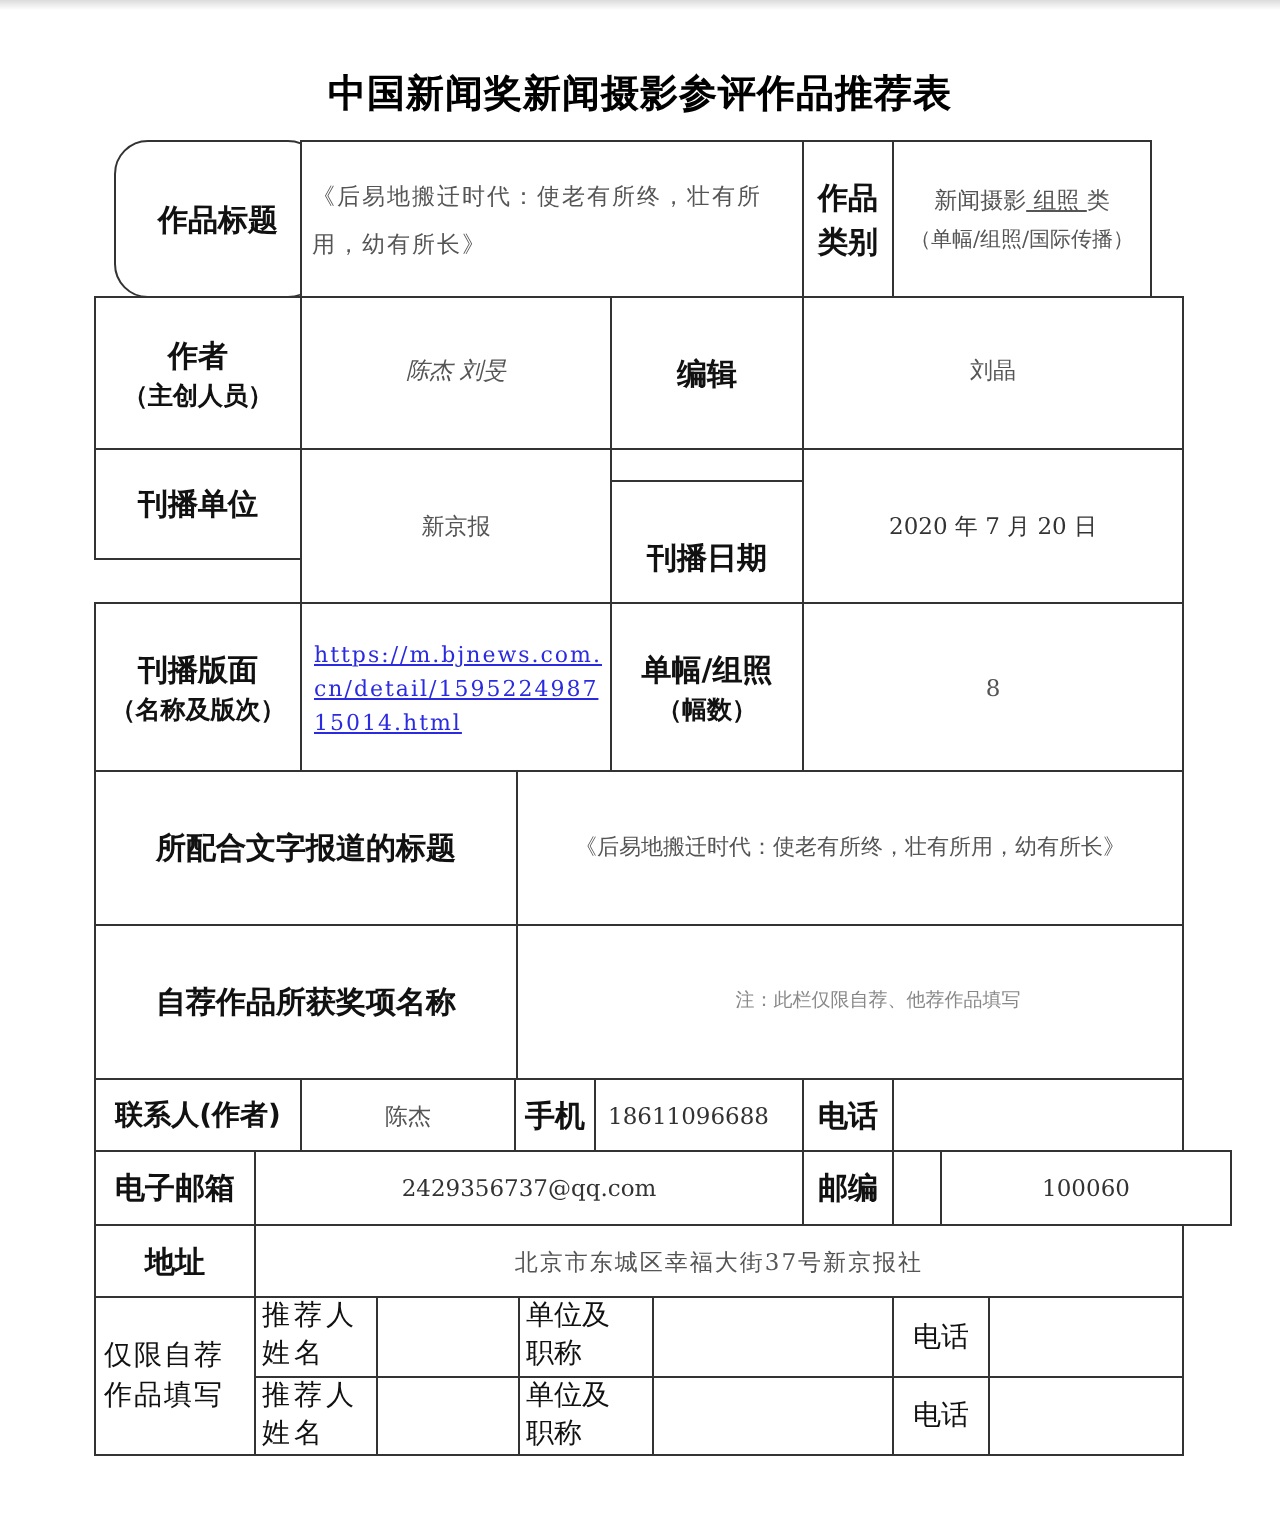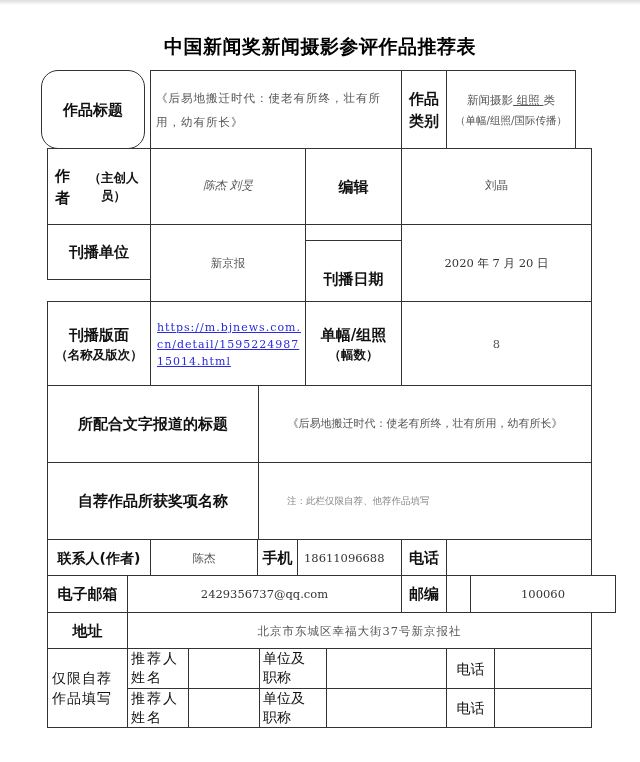--- a/index.html
+++ b/index.html
@@ -37,35 +37,35 @@
   .left { justify-content: flex-start; text-align: left; padding-left: 5px; }
   .link { color: #2a2ae0; text-decoration: underline; word-break: break-all; }
   .underline { text-decoration: underline; }
 </style>
 </head>
 <body>
 
 <div class="topshade"></div>
 <div class="doc-title">中国新闻奖新闻摄影参评作品推荐表</div>
 
-<div class="cell lbl" style="left:41px;top:70px;width:104px;height:79px;border-radius:17px;">
+<div class="cell lbl" style="left:57px;top:70px;width:104px;height:79px;border-radius:17px;">
     <span>作品标题</span>
   </div>
 <div class="cell val left" style="left:150px;top:70px;width:252px;height:79px;padding-right:6px;">
     <span style="letter-spacing:1px;line-height:24px;">《后易地搬迁时代：使老有所终，壮有所用，幼有所长》</span>
   </div>
 <div class="cell lbl" style="left:401px;top:70px;width:46px;height:79px;font-size:15px;padding:0 6px;">
     <span>作品类别</span>
   </div>
 <div class="cell val" style="left:446px;top:70px;width:130px;height:79px;flex-direction:column;">
   <div><span>新闻摄影</span><span class="underline"> 组照 </span><span>类</span></div>
   <div style="font-size:10.5px;">（单幅/组照/国际传播）</div>
 </div>
 
-<div class="cell lbl" style="left:47px;top:148px;width:104px;height:77px;flex-direction:row;">
+<div class="cell lbl" style="left:47px;top:148px;width:104px;height:77px;flex-direction:column;">
     <span>作者</span>
     <span class="sub">（主创人员）</span>
   </div>
 <div class="cell val" style="left:150px;top:148px;width:156px;height:77px;align-items:flex-start;padding-top:26px;font-style:italic;">
     <span>陈杰 刘旻</span>
   </div>
 <div class="cell lbl" style="left:305px;top:148px;width:97px;height:77px;">
     <span>编辑</span>
   </div>
 <div class="cell val" style="left:401px;top:148px;width:191px;height:77px;align-items:flex-start;padding-top:26px;">
@@ -106,21 +106,21 @@
 <div class="cell lbl" style="left:47px;top:385px;width:212px;height:78px;">
     <span>所配合文字报道的标题</span>
   </div>
 <div class="cell val" style="left:258px;top:385px;width:334px;height:78px;">
     <span style="font-size:11px;">《后易地搬迁时代：使老有所终，壮有所用，幼有所长》</span>
   </div>
 
 <div class="cell lbl" style="left:47px;top:462px;width:212px;height:78px;">
     <span>自荐作品所获奖项名称</span>
   </div>
-<div class="cell val left" style="left:258px;top:462px;width:334px;height:78px;padding-left:28px;">
+<div class="cell val left" style="left:258px;top:462px;width:334px;height:78px;padding-left:28px;justify-content:center;">
     <span style="font-size:9.5px;color:#888;">注：此栏仅限自荐、他荐作品填写</span>
   </div>
 
 <div class="cell lbl" style="left:47px;top:539px;width:104px;height:37px;font-size:14px;">
     <span>联系人(作者)</span>
   </div>
 <div class="cell val" style="left:150px;top:539px;width:108px;height:37px;">
     <span>陈杰</span>
   </div>
 <div class="cell lbl" style="left:257px;top:539px;width:41px;height:37px;">

